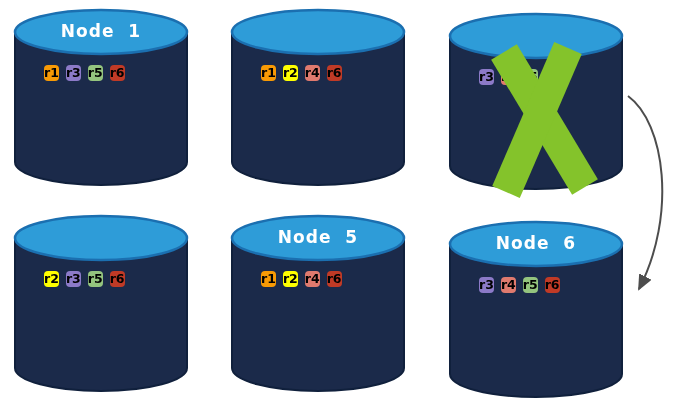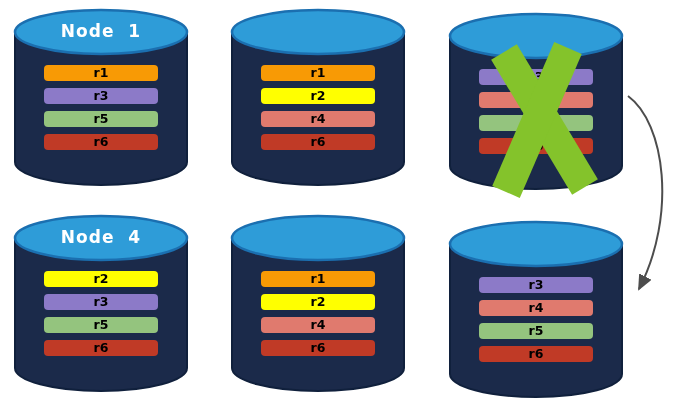--- a/index.html
+++ b/index.html
@@ -11,21 +11,21 @@
   .node svg.cyl { position:absolute; left:0; top:0; }
   .cyl-body { stroke:#10203c; stroke-width:2; }
   .cyl-top  { stroke:#1b6fb0; stroke-width:2.5; }
   .node-title {
     position:absolute; top:15px; left:0; right:0; text-align:center;
     color:#ffffff; font-weight:bold; font-size:17px; letter-spacing:1px;
     white-space:pre;
   }
   .bars {
     position:absolute; top:59px; left:31px; width:114px;
-    display:flex; flex-direction:column; gap:7px;
+    display:flex; flex-direction:row; gap:7px;
   }
   .bar {
     height:16px; border-radius:4px; text-align:center;
     font-weight:bold; font-size:12.5px; line-height:16px; color:#000000;
   }
   .overlay { position:absolute; }
 </style>
 </head>
 <body>
 
@@ -69,47 +69,48 @@
       <div class="bar" style="background-color: rgb(148, 196, 126);">r5</div>
       <div class="bar" style="background-color: rgb(192, 58, 38);">r6</div>
     </div>
   </div>
 
   <div class="node" style="left:13px; top:212px;">
     <svg class="cyl" width="176" height="184" viewBox="0 0 176 184">
       <path class="cyl-body" d="M2,26 L2,156 A86,23 0 0 0 174,156 L174,26 Z" fill="#1b2a4a"></path>
       <ellipse class="cyl-top" cx="88" cy="26" rx="86" ry="22" fill="#2e9cd8"></ellipse>
     </svg>
-    <div class="node-title">Node  4</div>
     <div class="bars">
       <div class="bar" style="background-color: rgb(255, 255, 0);">r2</div>
       <div class="bar" style="background-color: rgb(140, 122, 200);">r3</div>
       <div class="bar" style="background-color: rgb(148, 196, 126);">r5</div>
       <div class="bar" style="background-color: rgb(192, 58, 38);">r6</div>
     </div>
   </div>
 
   <div class="node" style="left:230px; top:212px;">
     <svg class="cyl" width="176" height="184" viewBox="0 0 176 184">
       <path class="cyl-body" d="M2,26 L2,156 A86,23 0 0 0 174,156 L174,26 Z" fill="#1b2a4a"></path>
       <ellipse class="cyl-top" cx="88" cy="26" rx="86" ry="22" fill="#2e9cd8"></ellipse>
     </svg>
+    <div class="node-title">Node  5</div>
     <div class="bars">
       <div class="bar" style="background-color: rgb(248, 154, 5);">r1</div>
       <div class="bar" style="background-color: rgb(255, 255, 0);">r2</div>
       <div class="bar" style="background-color: rgb(224, 122, 110);">r4</div>
       <div class="bar" style="background-color: rgb(192, 58, 38);">r6</div>
     </div>
   </div>
 
   <div class="node" style="left:448px; top:218px;">
     <svg class="cyl" width="176" height="184" viewBox="0 0 176 184">
       <path class="cyl-body" d="M2,26 L2,156 A86,23 0 0 0 174,156 L174,26 Z" fill="#1b2a4a"></path>
       <ellipse class="cyl-top" cx="88" cy="26" rx="86" ry="22" fill="#2e9cd8"></ellipse>
     </svg>
+    <div class="node-title">Node  6</div>
     <div class="bars">
       <div class="bar" style="background-color: rgb(140, 122, 200);">r3</div>
       <div class="bar" style="background-color: rgb(224, 122, 110);">r4</div>
       <div class="bar" style="background-color: rgb(148, 196, 126);">r5</div>
       <div class="bar" style="background-color: rgb(192, 58, 38);">r6</div>
     </div>
   </div>
 
   <svg class="overlay" style="left:478px; top:40px;" width="130" height="158" viewBox="0 0 130 158">
     <line x1="26" y1="12" x2="107" y2="147" stroke-width="30" stroke-linecap="butt" stroke="#84c32b"></line>

